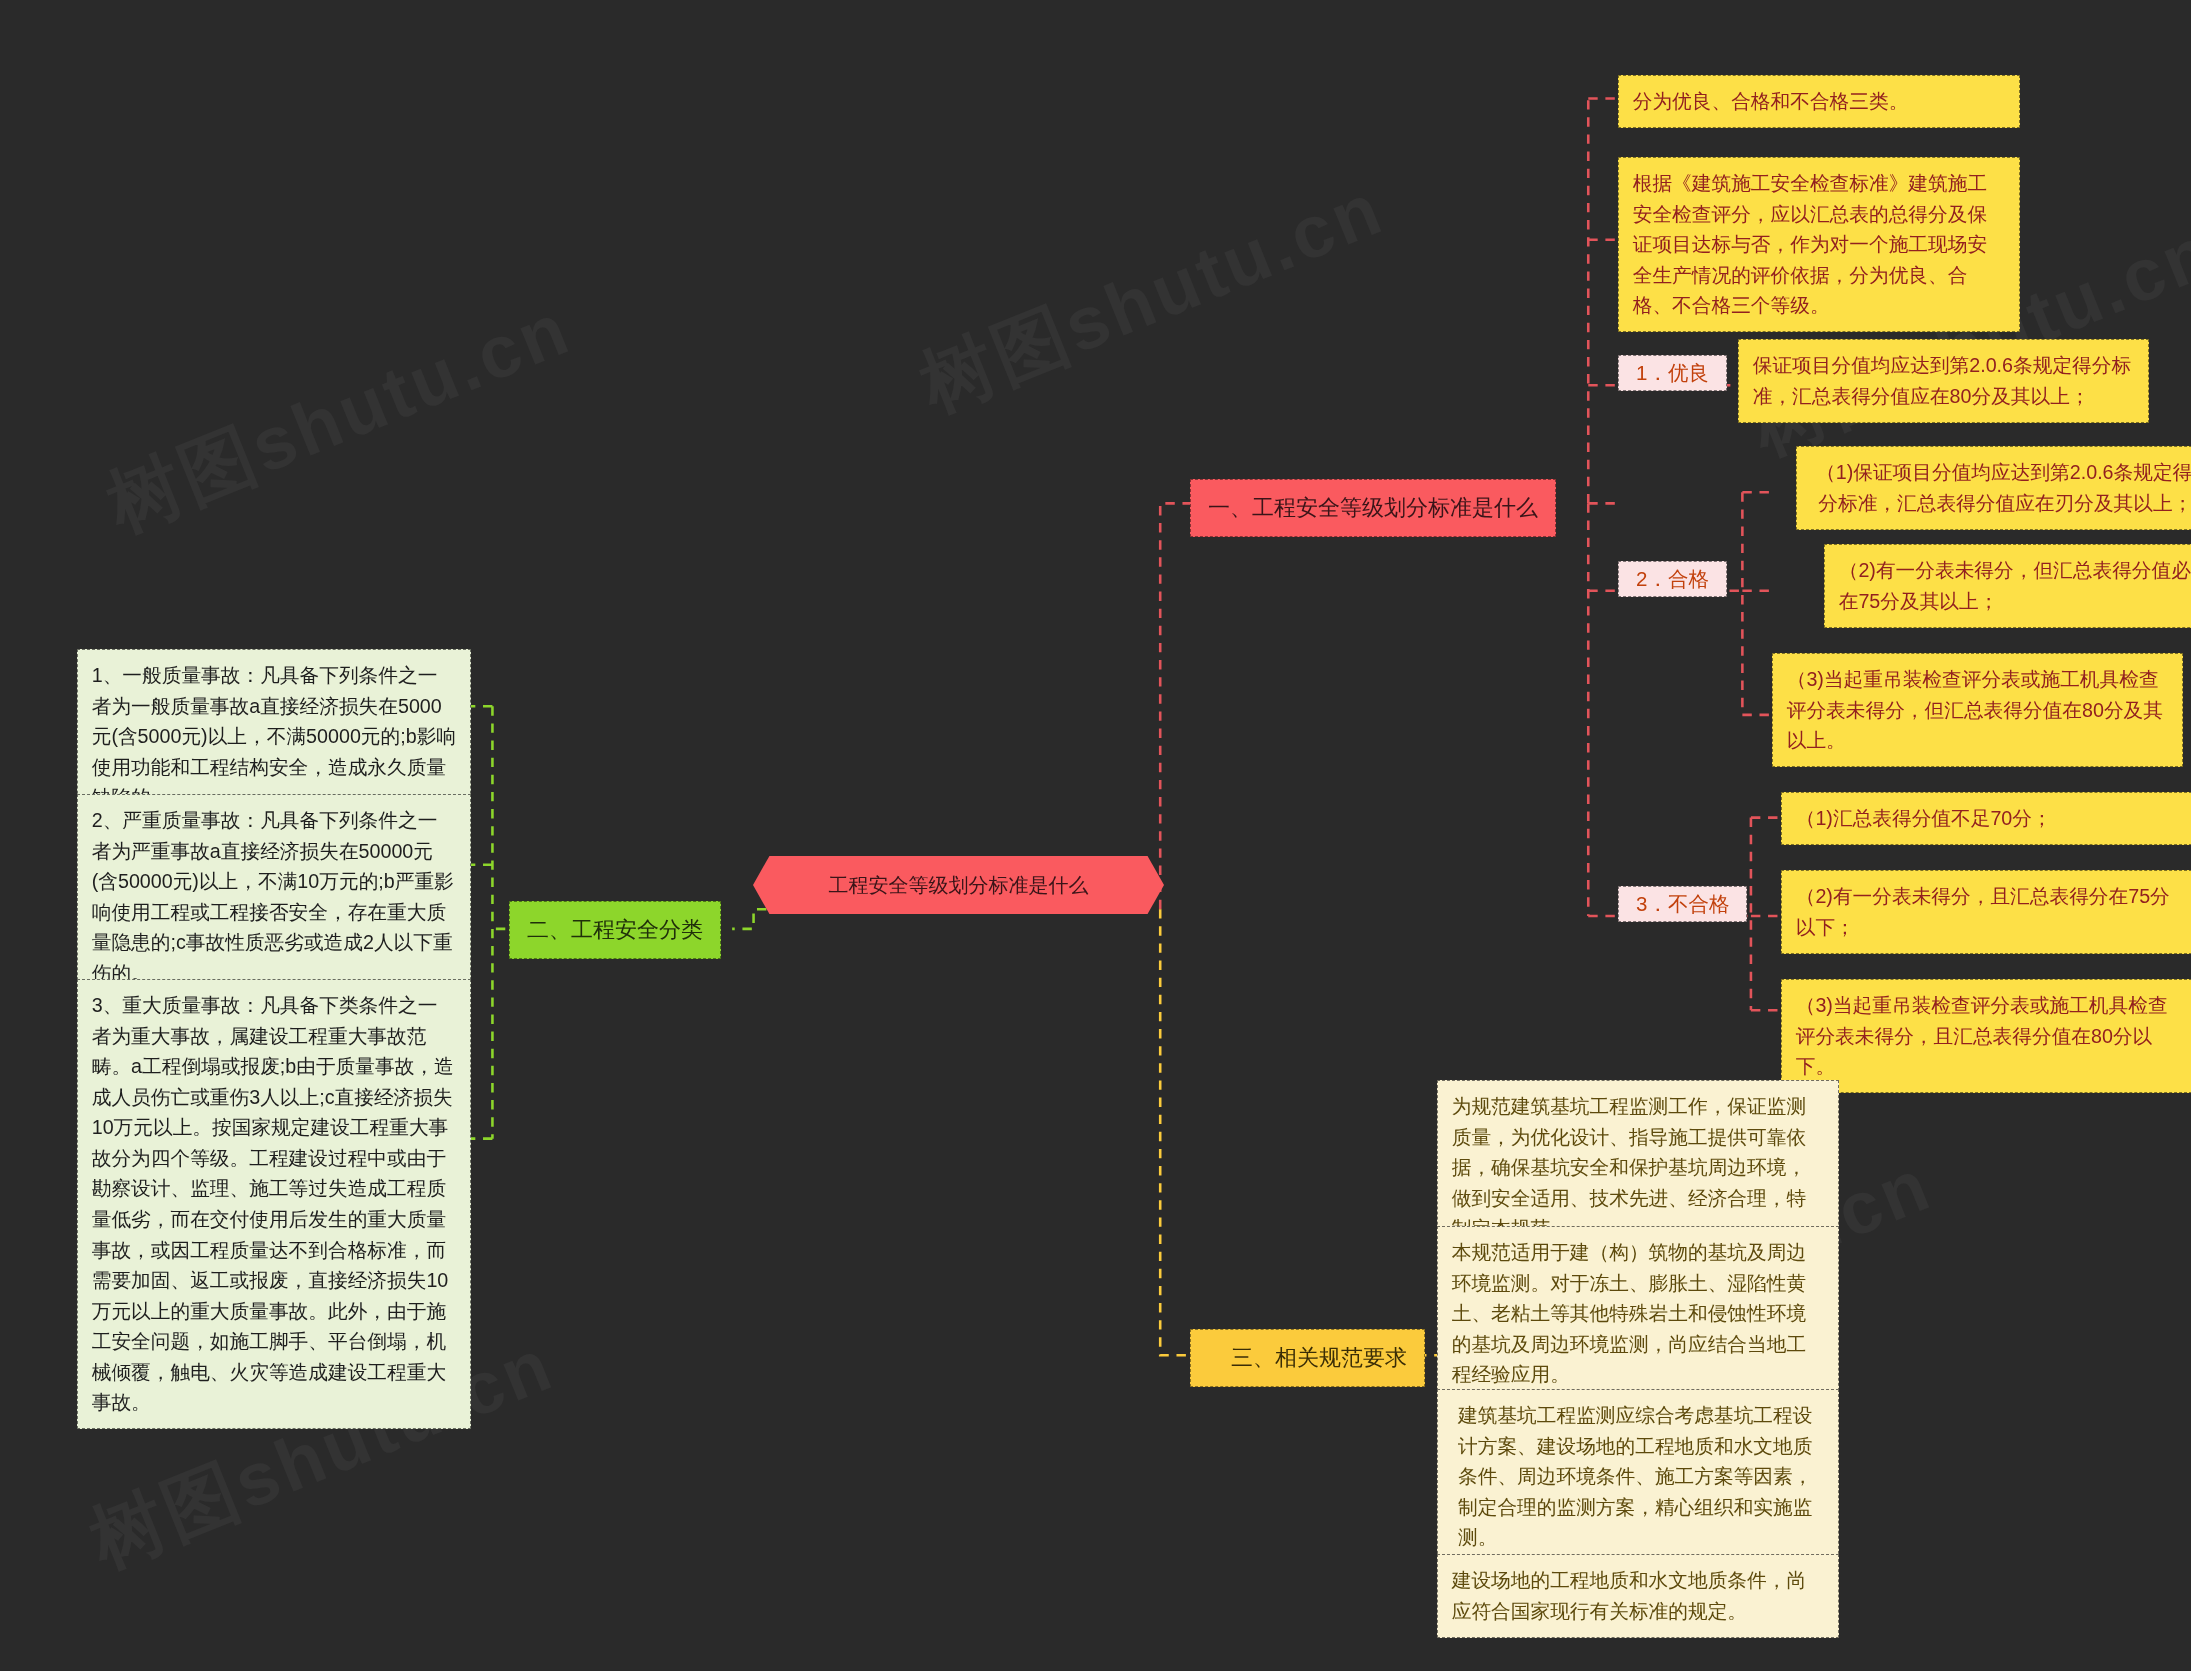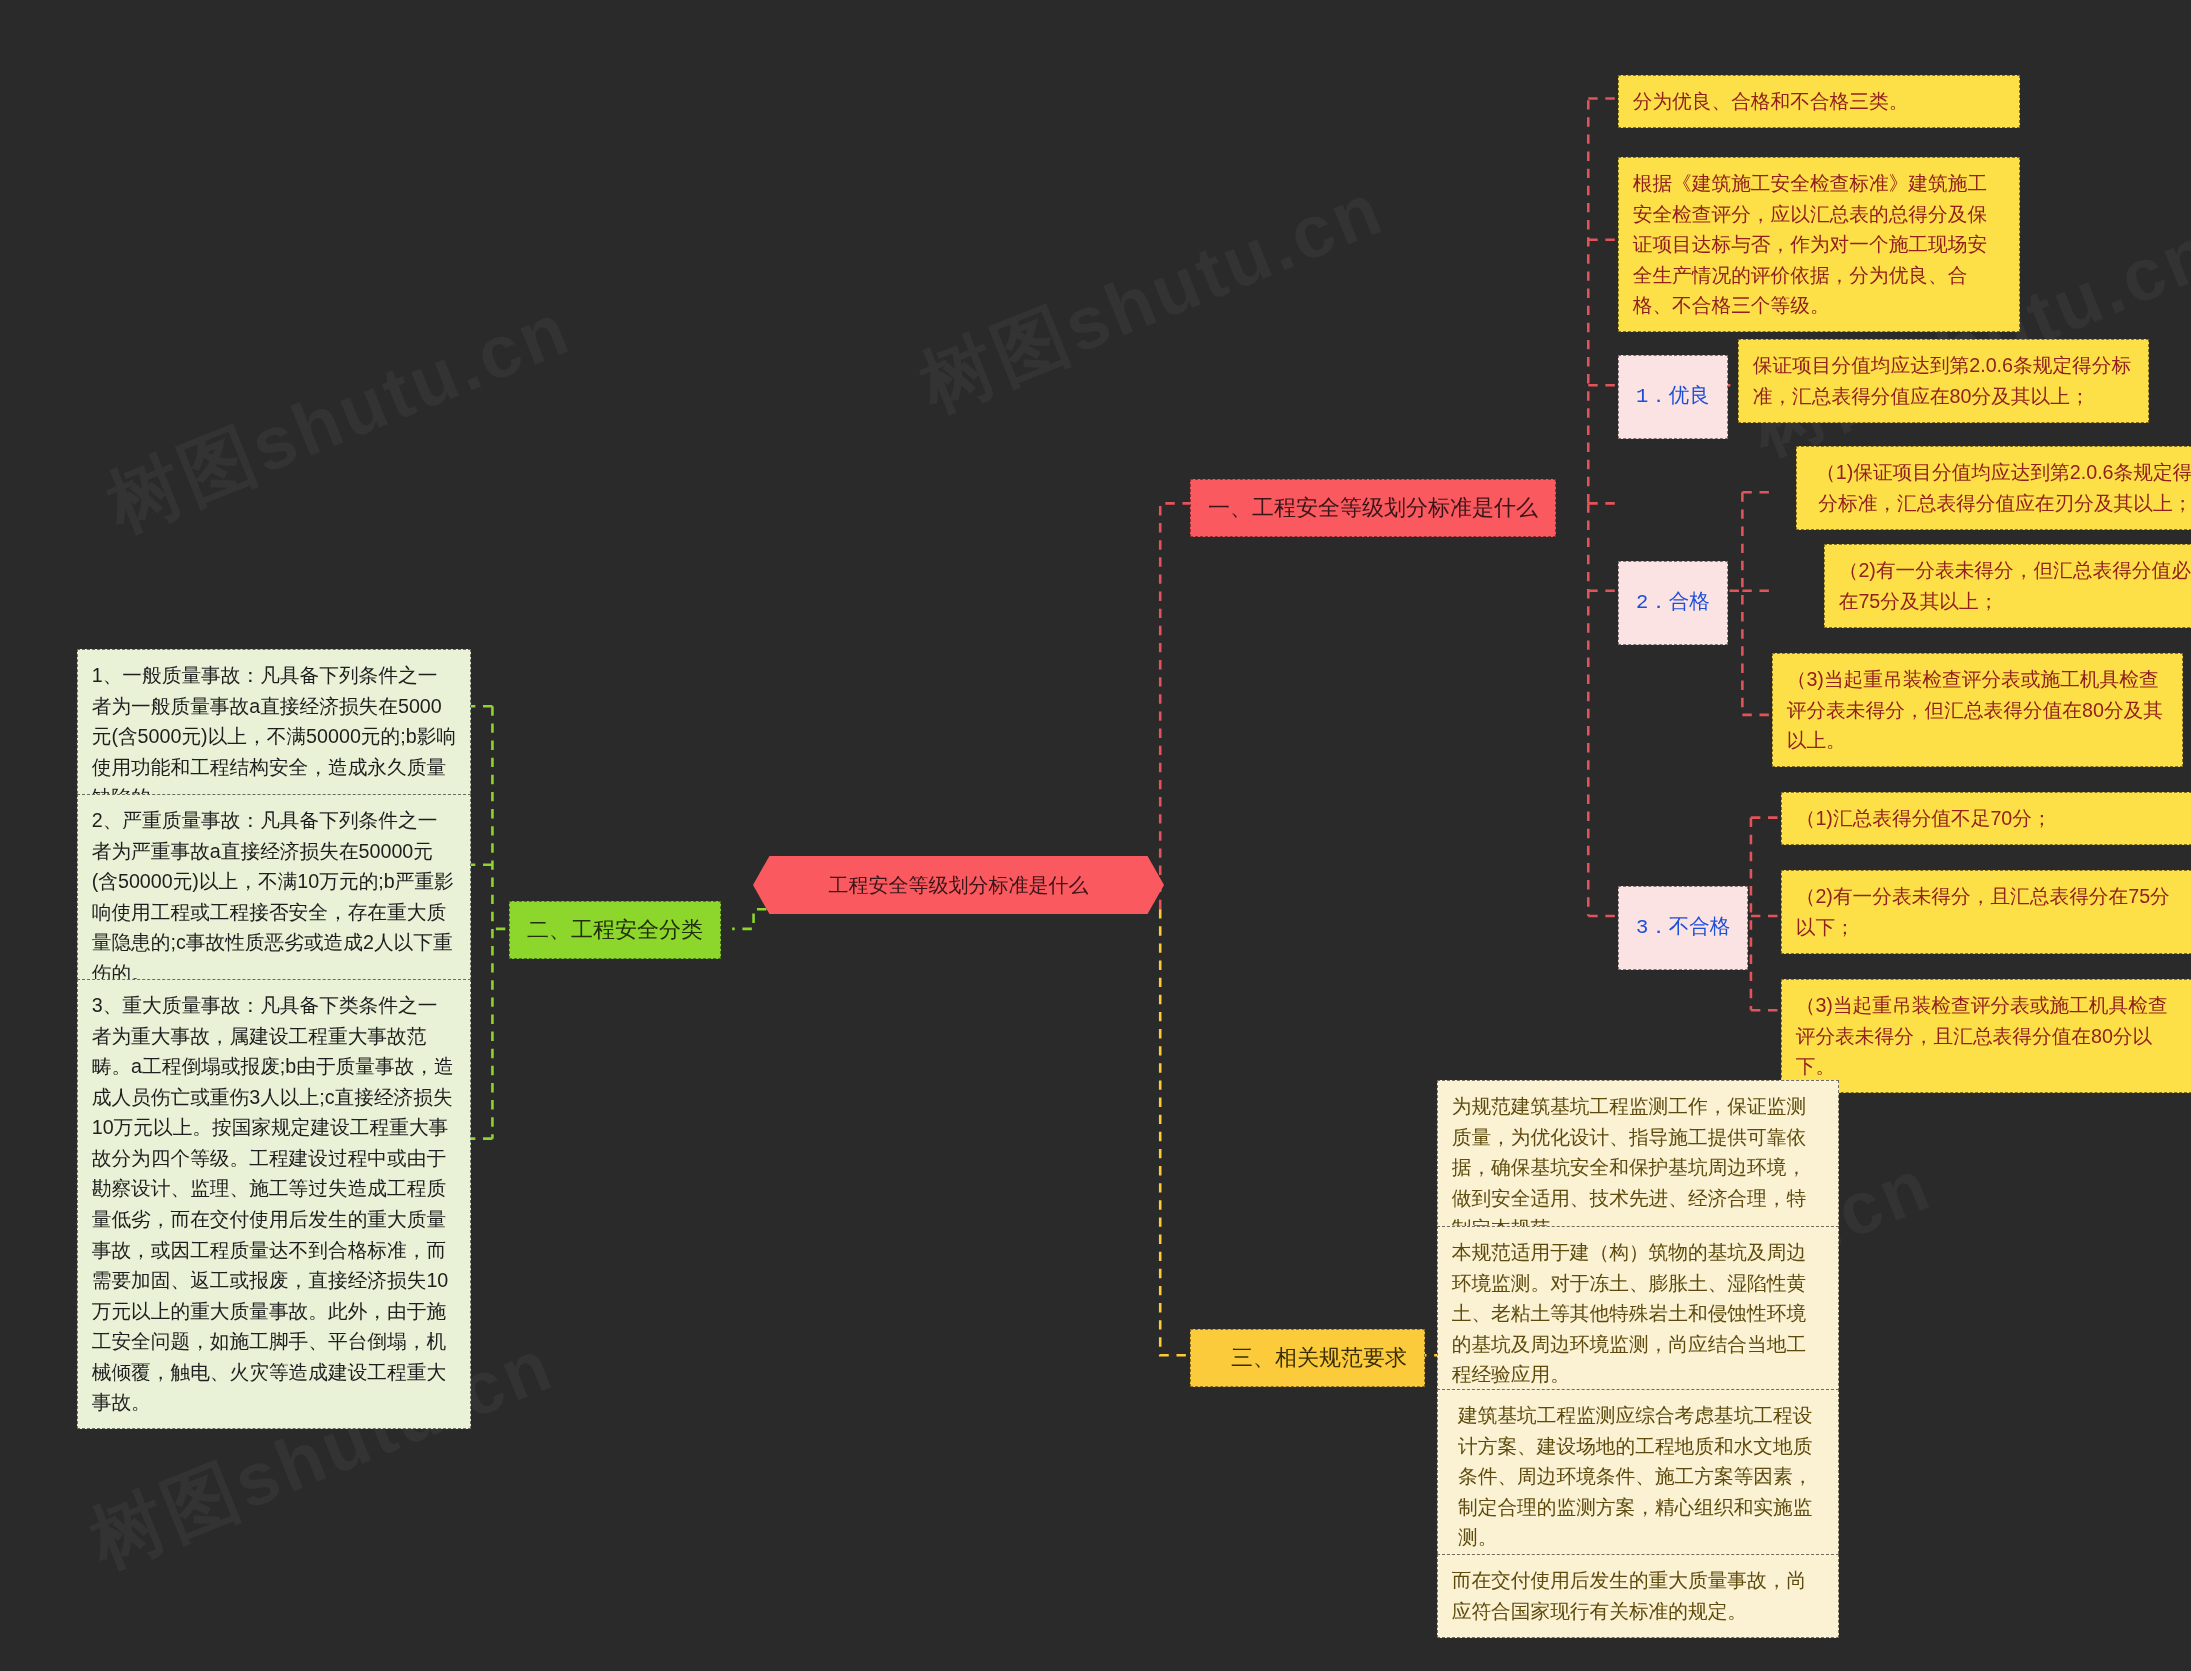--- a/index.html
+++ b/index.html
@@ -66,26 +66,25 @@
     padding: 11px 17px;
     border: 1.7px dashed rgba(0,0,0,0.45);
   }
   .branch-red    { background: #fa5a5f; color: #3a1418; }
   .branch-green  { background: #8dd62b; color: #20300a; }
   .branch-yellow { background: #fbcb3c; color: #3a2d06; padding-left: 40px; }
 
   
   .chip-pink {
     background: #fbe3e4;
-    color: #1d4ed8;
+    color: #c2410c;
     font-size: 20.5px;
-    padding: 25px 17px;
+    padding: 1px 17px;
     border: 1.7px dashed rgba(0,0,0,0.5);
     white-space: nowrap;
-    font-family: Liberation Mono, monospace;
   }
 
   
   .leaf-pink {
     background: #fde047;
     color: #92201f;
     font-size: 19.7px;
     border: 1.7px dashed rgba(0,0,0,0.5);
   }
   .leaf-green {
@@ -184,16 +183,16 @@
 
   <div class="node leaf-green" style="left:77px; top:649px; width:394px;">1、一般质量事故：凡具备下列条件之一者为一般质量事故a直接经济损失在5000元(含5000元)以上，不满50000元的;b影响使用功能和工程结构安全，造成永久质量缺陷的。</div>
   <div class="node leaf-green" style="left:77px; top:794px; width:394px;">2、严重质量事故：凡具备下列条件之一者为严重事故a直接经济损失在50000元(含50000元)以上，不满10万元的;b严重影响使用工程或工程接否安全，存在重大质量隐患的;c事故性质恶劣或造成2人以下重伤的。</div>
   <div class="node leaf-green" style="left:77px; top:979px; width:394px;">3、重大质量事故：凡具备下类条件之一者为重大事故，属建设工程重大事故范畴。a工程倒塌或报废;b由于质量事故，造成人员伤亡或重伤3人以上;c直接经济损失10万元以上。按国家规定建设工程重大事故分为四个等级。工程建设过程中或由于勘察设计、监理、施工等过失造成工程质量低劣，而在交付使用后发生的重大质量事故，或因工程质量达不到合格标准，而需要加固、返工或报废，直接经济损失10万元以上的重大质量事故。此外，由于施工安全问题，如施工脚手、平台倒塌，机械倾覆，触电、火灾等造成建设工程重大事故。</div>
 
   <div class="node branch branch-yellow" style="left:1190px; top:1329px;">三、相关规范要求</div>
 
   <div class="node leaf-cream" style="left:1437px; top:1080px; width:402px;">为规范建筑基坑工程监测工作，保证监测质量，为优化设计、指导施工提供可靠依据，确保基坑安全和保护基坑周边环境，做到安全适用、技术先进、经济合理，特制定本规范。</div>
   <div class="node leaf-cream" style="left:1437px; top:1226px; width:402px;">本规范适用于建（构）筑物的基坑及周边环境监测。对于冻土、膨胀土、湿陷性黄土、老粘土等其他特殊岩土和侵蚀性环境的基坑及周边环境监测，尚应结合当地工程经验应用。</div>
   <div class="node leaf-cream" style="left:1437px; top:1389px; width:402px;padding-left:20px;">建筑基坑工程监测应综合考虑基坑工程设计方案、建设场地的工程地质和水文地质条件、周边环境条件、施工方案等因素，制定合理的监测方案，精心组织和实施监测。</div>
-  <div class="node leaf-cream" style="left:1437px; top:1554px; width:402px;">而在交付使用后发生的重大质量事故，尚应符合国家现行有关标准的规定。</div>
+  <div class="node leaf-cream" style="left:1437px; top:1554px; width:402px;">建设场地的工程地质和水文地质条件，尚应符合国家现行有关标准的规定。</div>
 
 </div>
 
 
 </body></html>

